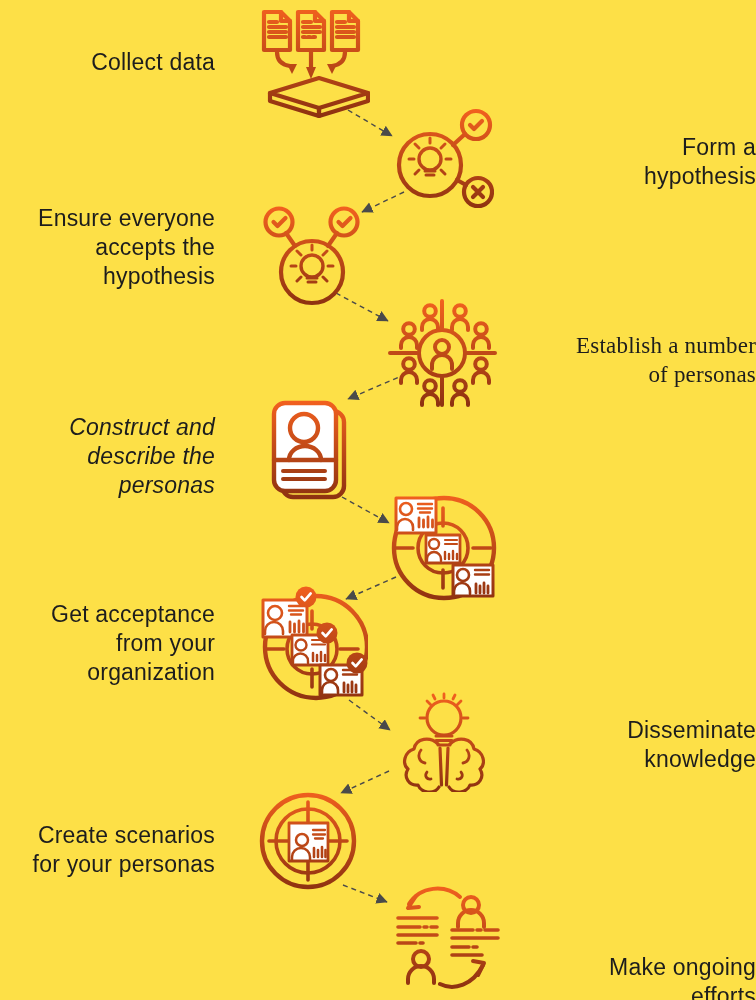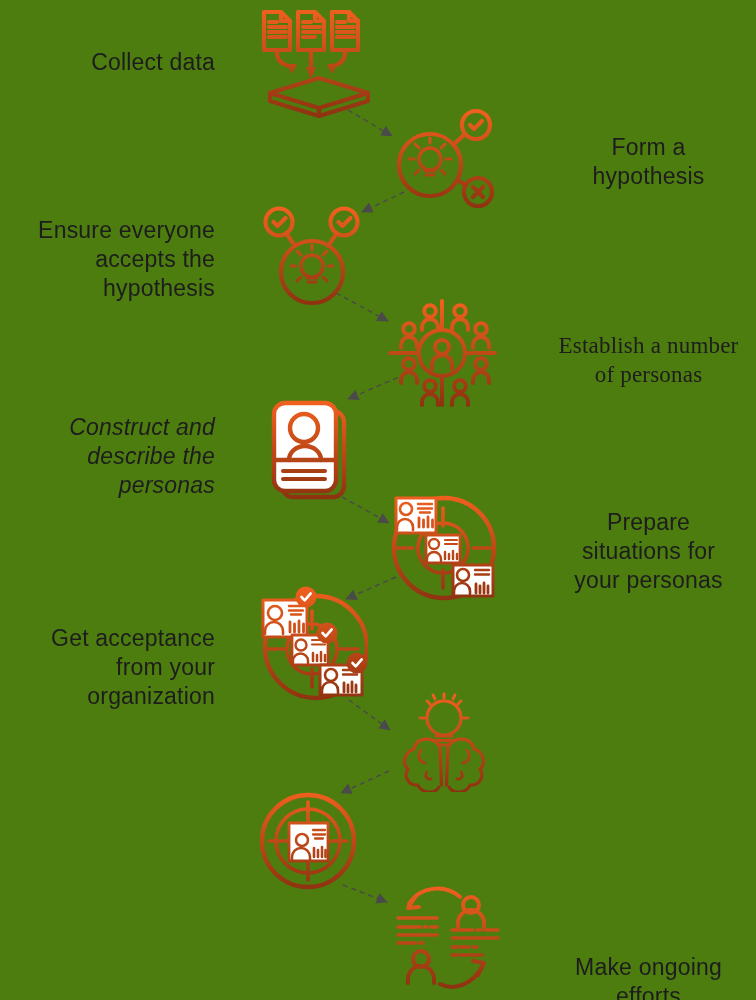--- a/index.html
+++ b/index.html
@@ -1,23 +1,23 @@
 <!DOCTYPE html>
 <html><head>
 <meta charset="utf-8">
 <style>
   html,body{margin:0;padding:0;background:#ffffff;}
-  .canvas{position:relative;width:756px;height:1000px;background:#4d7c0f;overflow:hidden;
+  .canvas{position:relative;width:756px;height:1000px;background:#fde047;overflow:hidden;
           font-family:"Liberation Sans",sans-serif;}
   .connectors{position:absolute;left:0;top:0;width:756px;height:1000px;}
   .label{position:absolute;font-size:23px;line-height:29px;color:#1d1d1d;
          white-space:pre-line;letter-spacing:0.2px;}
   .label.left{text-align:right;width:195px;left:20px;}
-  .label.right{text-align:center;width:215px;left:541px;}
-  .lb1{top:48px;}  .lb3{top:216px;} .lb5{top:413px;font-style:italic;} .lb7{top:624px;} .lb9{top:821px;}
+  .label.right{text-align:right;width:215px;left:541px;}
+  .lb1{top:48px;}  .lb3{top:204px;} .lb5{top:413px;font-style:italic;} .lb7{top:600px;} .lb9{top:821px;}
   .lb2{top:133px;} .lb4{top:331px;font-family:Liberation Serif, serif;} .lb6{top:508px;} .lb8{top:716px;} .lb10{top:953px;}
   .icon{position:absolute;}
   .i1{left:250px;top:6px;}   .i2{left:394px;top:108px;}
   .i3{left:256px;top:206px;} .i4{left:387px;top:299px;}
   .i5{left:270px;top:400px;} .i6{left:386px;top:493px;}
   .i7{left:254px;top:583px;} .i8{left:399px;top:692px;}
   .i9{left:258px;top:789px;} .i10{left:390px;top:884px;}
 </style>
 </head>
 <body>
@@ -47,26 +47,27 @@
   <div class="label right lb2">Form a
 hypothesis</div>
   <div class="label left lb3">Ensure everyone
 accepts the
 hypothesis</div>
   <div class="label right lb4">Establish a number
 of personas</div>
   <div class="label left lb5">Construct and
 describe the
 personas</div>
-  <div class="label right lb6">Prepare
-situations for
-your personas</div>
   <div class="label left lb7">Get acceptance
 from your
 organization</div>
+  <div class="label right lb8">Disseminate
+knowledge</div>
+  <div class="label left lb9">Create scenarios
+for your personas</div>
   <div class="label right lb10">Make ongoing
 efforts</div>
 
   <div class="icon i1">
     <svg width="120" height="112" viewBox="0 0 120 112">
       <defs>
           <linearGradient id="g1" x1="0" y1="0" x2="0" y2="112" gradientUnits="userSpaceOnUse">
         <stop offset="0" stop-color="#F3611F"></stop>
             <stop offset="1" stop-color="#8C3110"></stop>
           </linearGradient>

